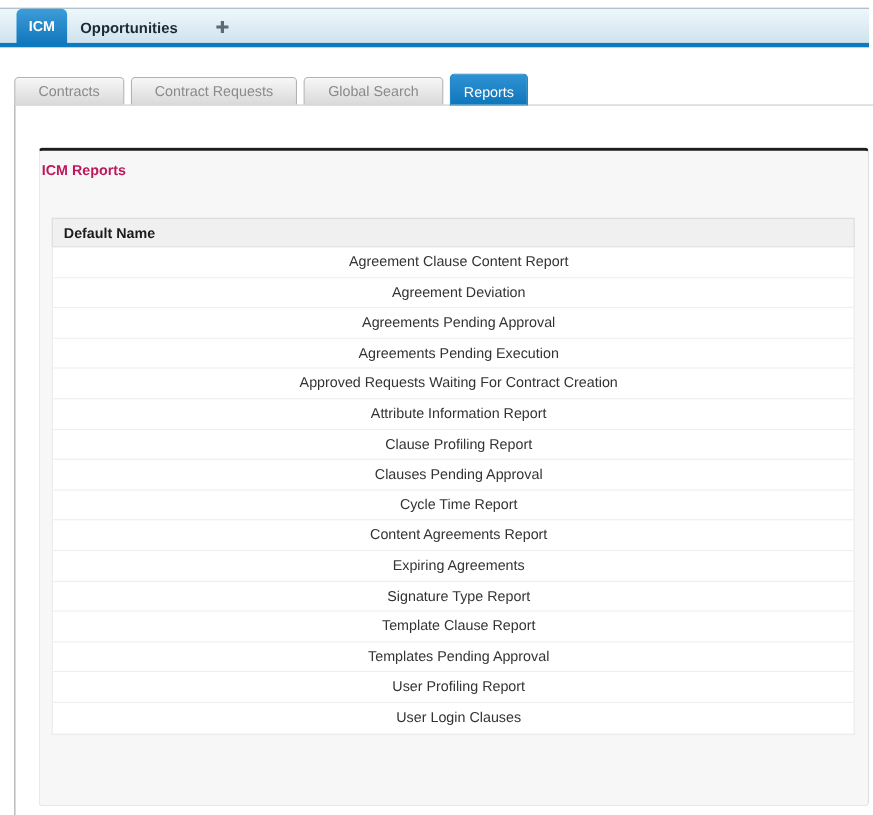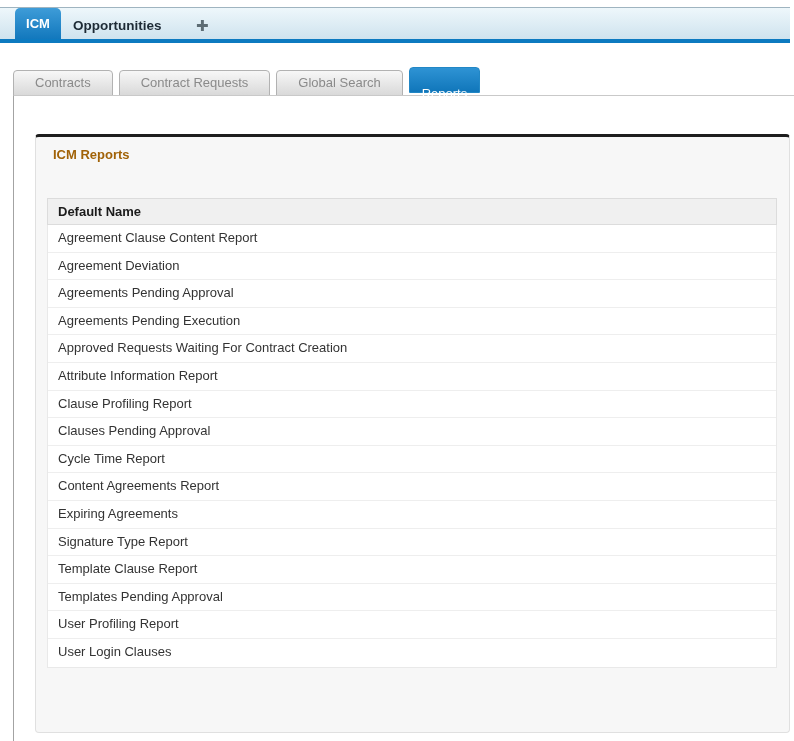--- a/index.html
+++ b/index.html
@@ -37,59 +37,59 @@
   .subtab-row {
     position:absolute; top:70px; left:13px; display:flex; align-items:flex-start;justify-content:space-between;
   }
   .subtab {
     height:26px; line-height:24px; padding:0 21px; margin-right:6px;
     background:linear-gradient(#f7f7f7,#d9d9d9);
     border:1px solid #b2b2b2; border-radius:4px 4px 0 0;
     color:#8a8a8a; font-size:13px; cursor:pointer; white-space:nowrap;
   }
   .subtab.active {
-    margin-top:-3px; height:15px; line-height:27px; padding:12px 12px;
+    margin-top:-3px; height:29px; line-height:27px; padding:2px 12px;
     background:linear-gradient(#2e93d4,var(--accent-blue,#1076ba));
     border:1px solid #2287c5; color:#fff; position:relative; z-index:2;
   }
 
   
   .content {
     position:absolute; top:95px; left:13px; width:781px; height:646px;
     border-top:1px solid #c9c9c9; border-left:1px solid #a3a3a3;
     background:#fff;
   }
 
   
   .panel {
     position:absolute; left:35px; top:134px; width:755px; height:599px;
     background:#f7f7f7;
     border:1px solid #e0e0e0;
     border-top:3px solid var(--panel-top-border,#1d1d1d);
     border-radius:4px;
   }
   .panel-title {
-    position:absolute; left:53px; top:147px;
-    font-weight:bold; font-size:13px; color:#a16207;
+    position:absolute; left:38px; top:147px;
+    font-weight:bold; font-size:13px; color:#be185d;
   }
 
   
   .report-table { position:absolute; left:47px; top:198px; width:730px;border-radius:16px; }
   .table-header {
     height:27px; line-height:25px; padding-left:10px;
     background:#f0f0f0; border:1px solid #dcdcdc;
     font-weight:bold; font-size:13px; color:#1b1b1b;
   }
   .table-body {
     background:#fff; border:1px solid #e9e9e9; border-top:none;
   }
   .report-row {
     height:27.6px; line-height:26.6px; padding-left:10px;
     border-bottom:1px solid #eeeeee;
-    font-size:13px; color:#333; cursor:pointer; white-space:nowrap;
+    font-size:13px; color:#333; cursor:pointer; white-space:nowrap;text-align:center;
   }
   .report-row:last-child { border-bottom:none; }
 </style>
 </head>
 <body>
 
 <div id="app">
 
   <div class="topbar">
     <div class="app-tab-active">ICM</div>

